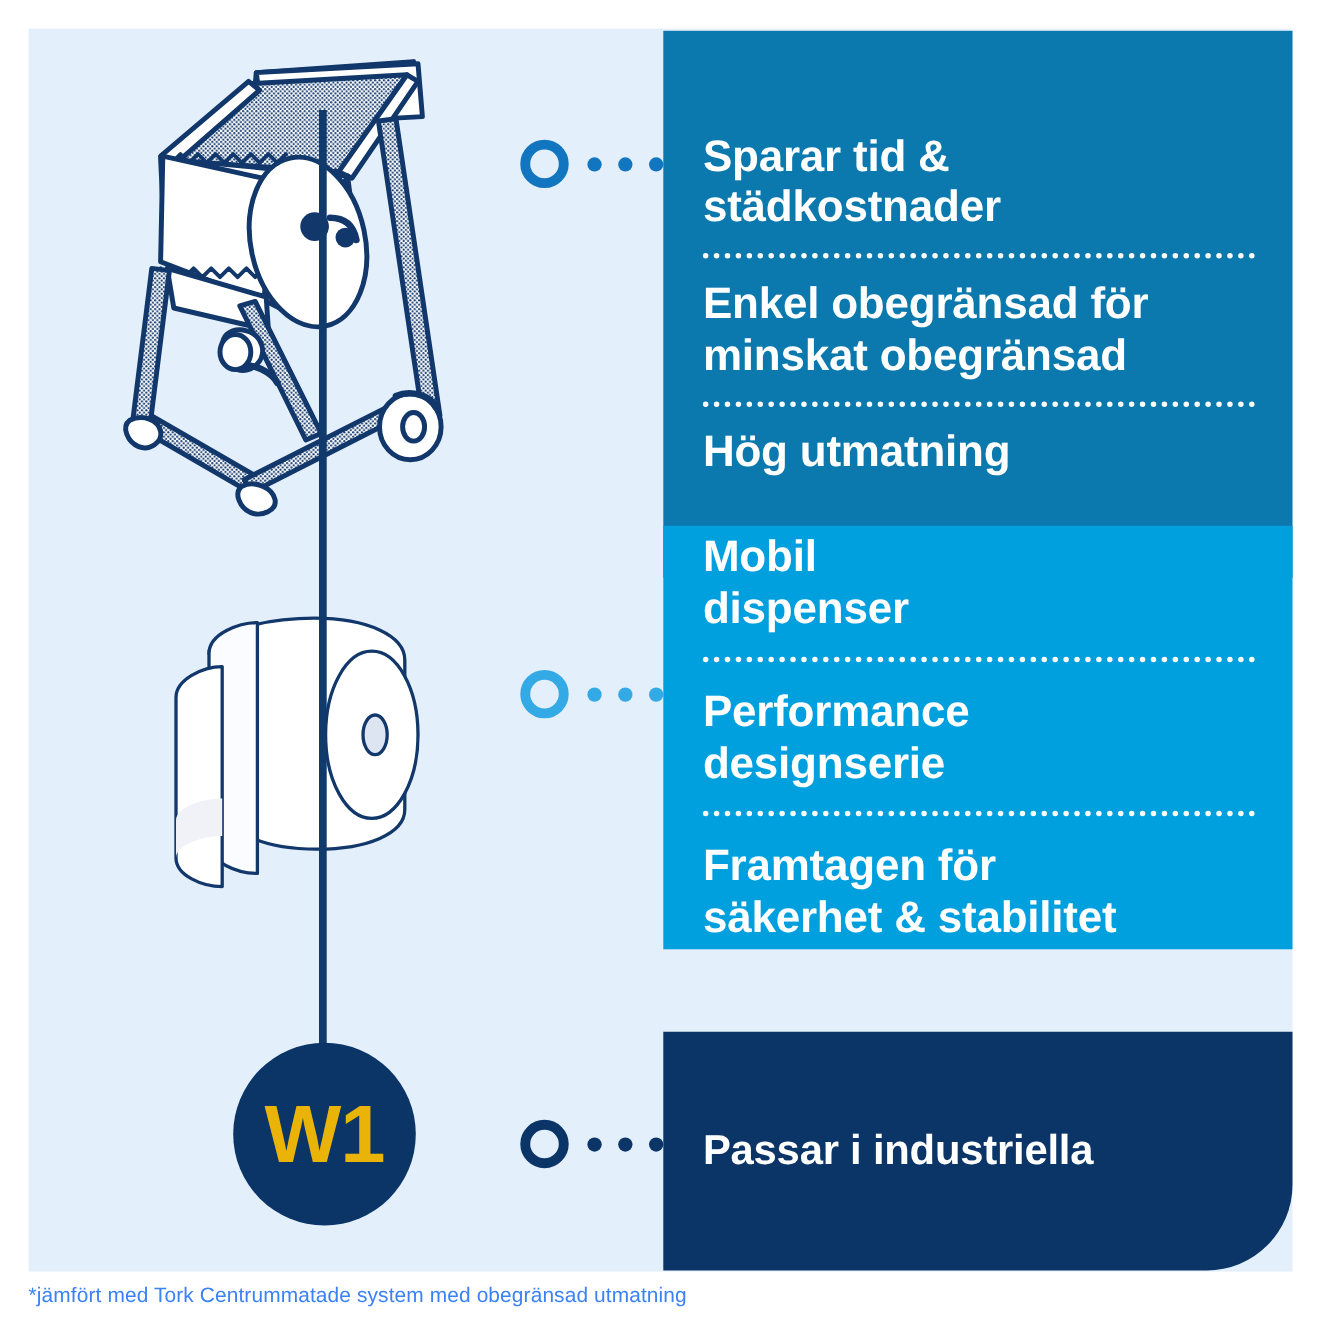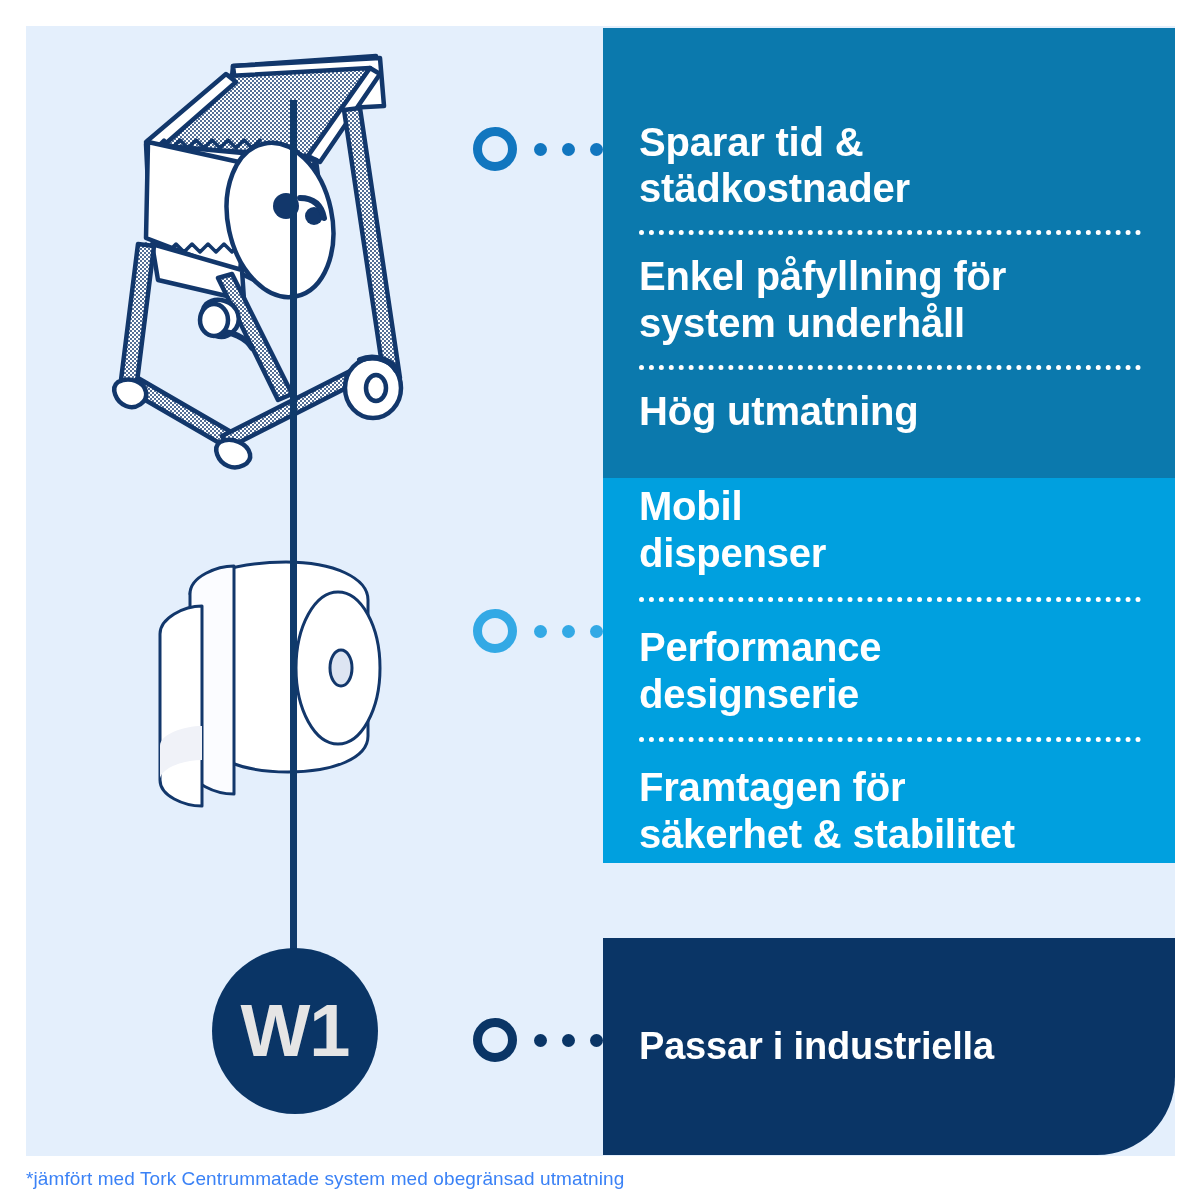--- a/index.html
+++ b/index.html
@@ -111,21 +111,21 @@
     left: 212px;
     top: 948px;
     width: 166px; height: 166px;
     border-radius: 50%;
     background: #0a3566;
     display: flex;
     align-items: center;
     justify-content: center;
   }
   #w1-badge .w1-label {
-    color: #e5e5e5;
+    color: #eab308;
     font-size: 74px;
     font-weight: bold;
     letter-spacing: -1px;
     line-height: 1;
   }
 
   
   #dispenser-illustration {
     position: absolute;
     left: 108px;
@@ -270,22 +270,22 @@
     </span>
   </div>
 
   <div class="panel panel-1">
     <div class="feature">
       <span class="feature-line">Sparar tid &amp;</span>
       <span class="feature-line">städkostnader</span>
     </div>
     <div class="sep"></div>
     <div class="feature">
-      <span class="feature-line">Enkel påfyllning för</span>
-      <span class="feature-line">system underhåll</span>
+      <span class="feature-line">Enkel obegränsad för</span>
+      <span class="feature-line">minskat obegränsad</span>
     </div>
     <div class="sep"></div>
     <div class="feature">
       <span class="feature-line">Hög utmatning</span>
     </div>
   </div>
 
   <div class="panel panel-2">
     <div class="feature">
       <span class="feature-line">Mobil</span>

